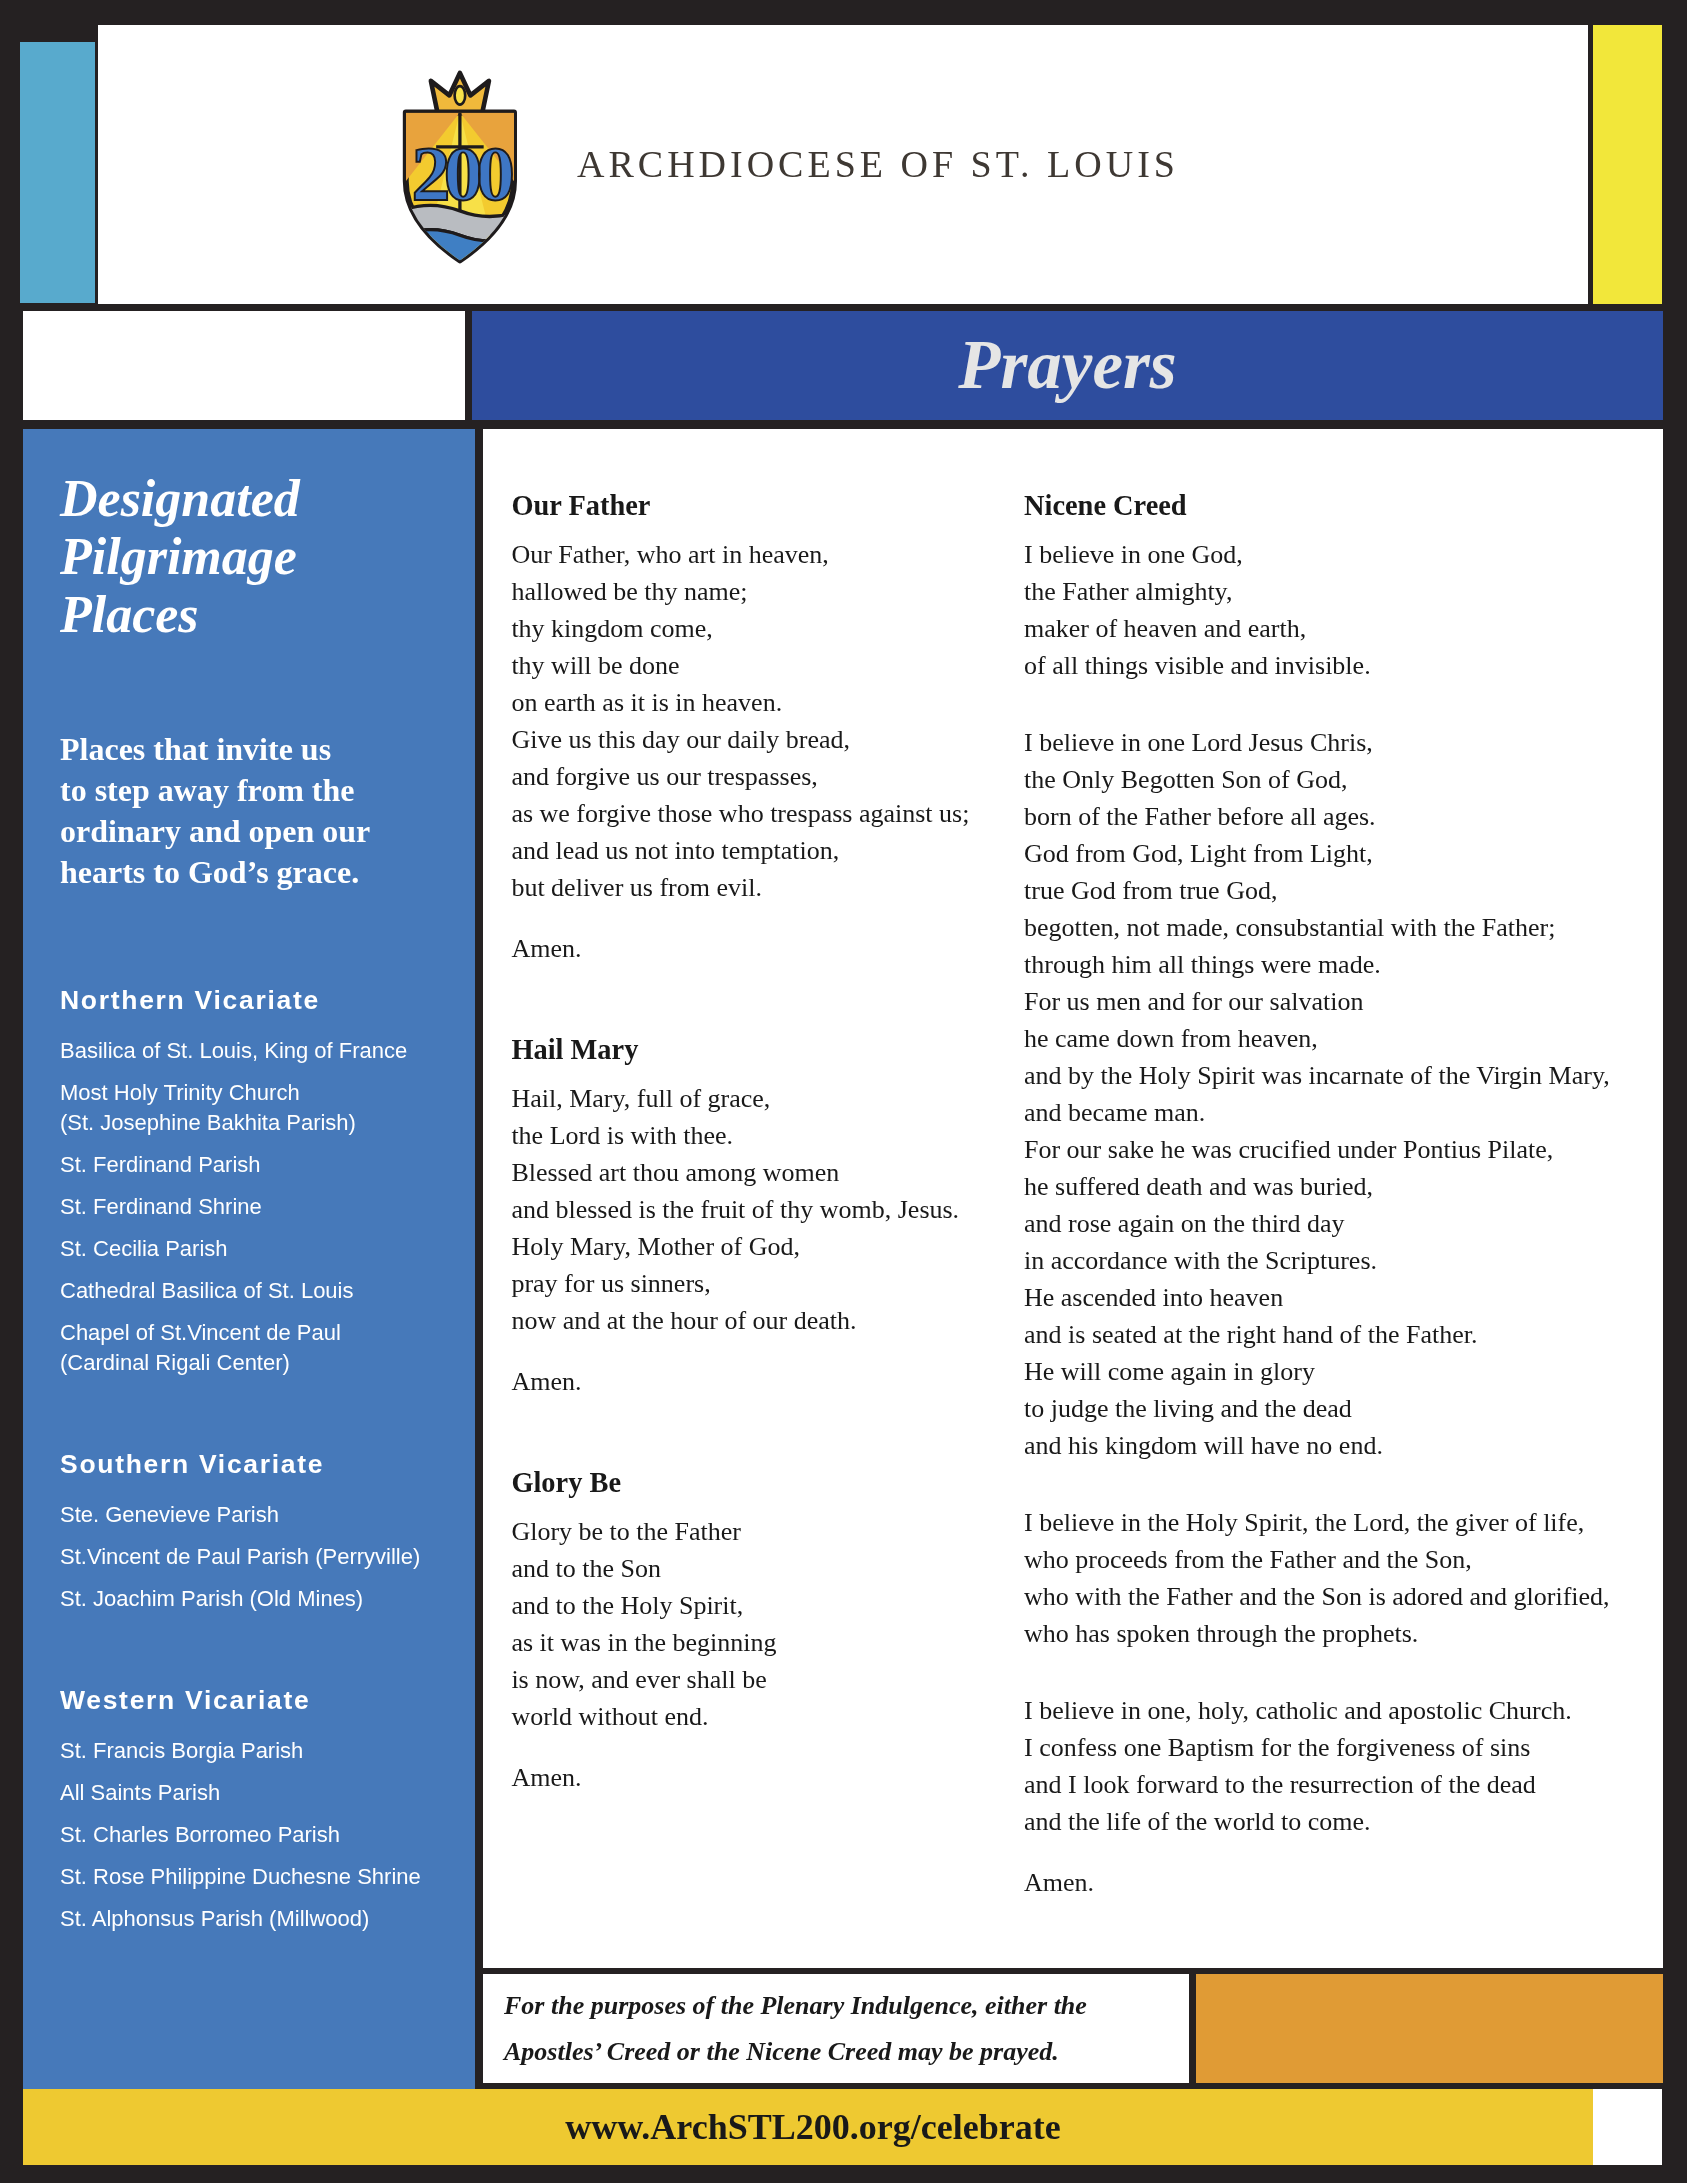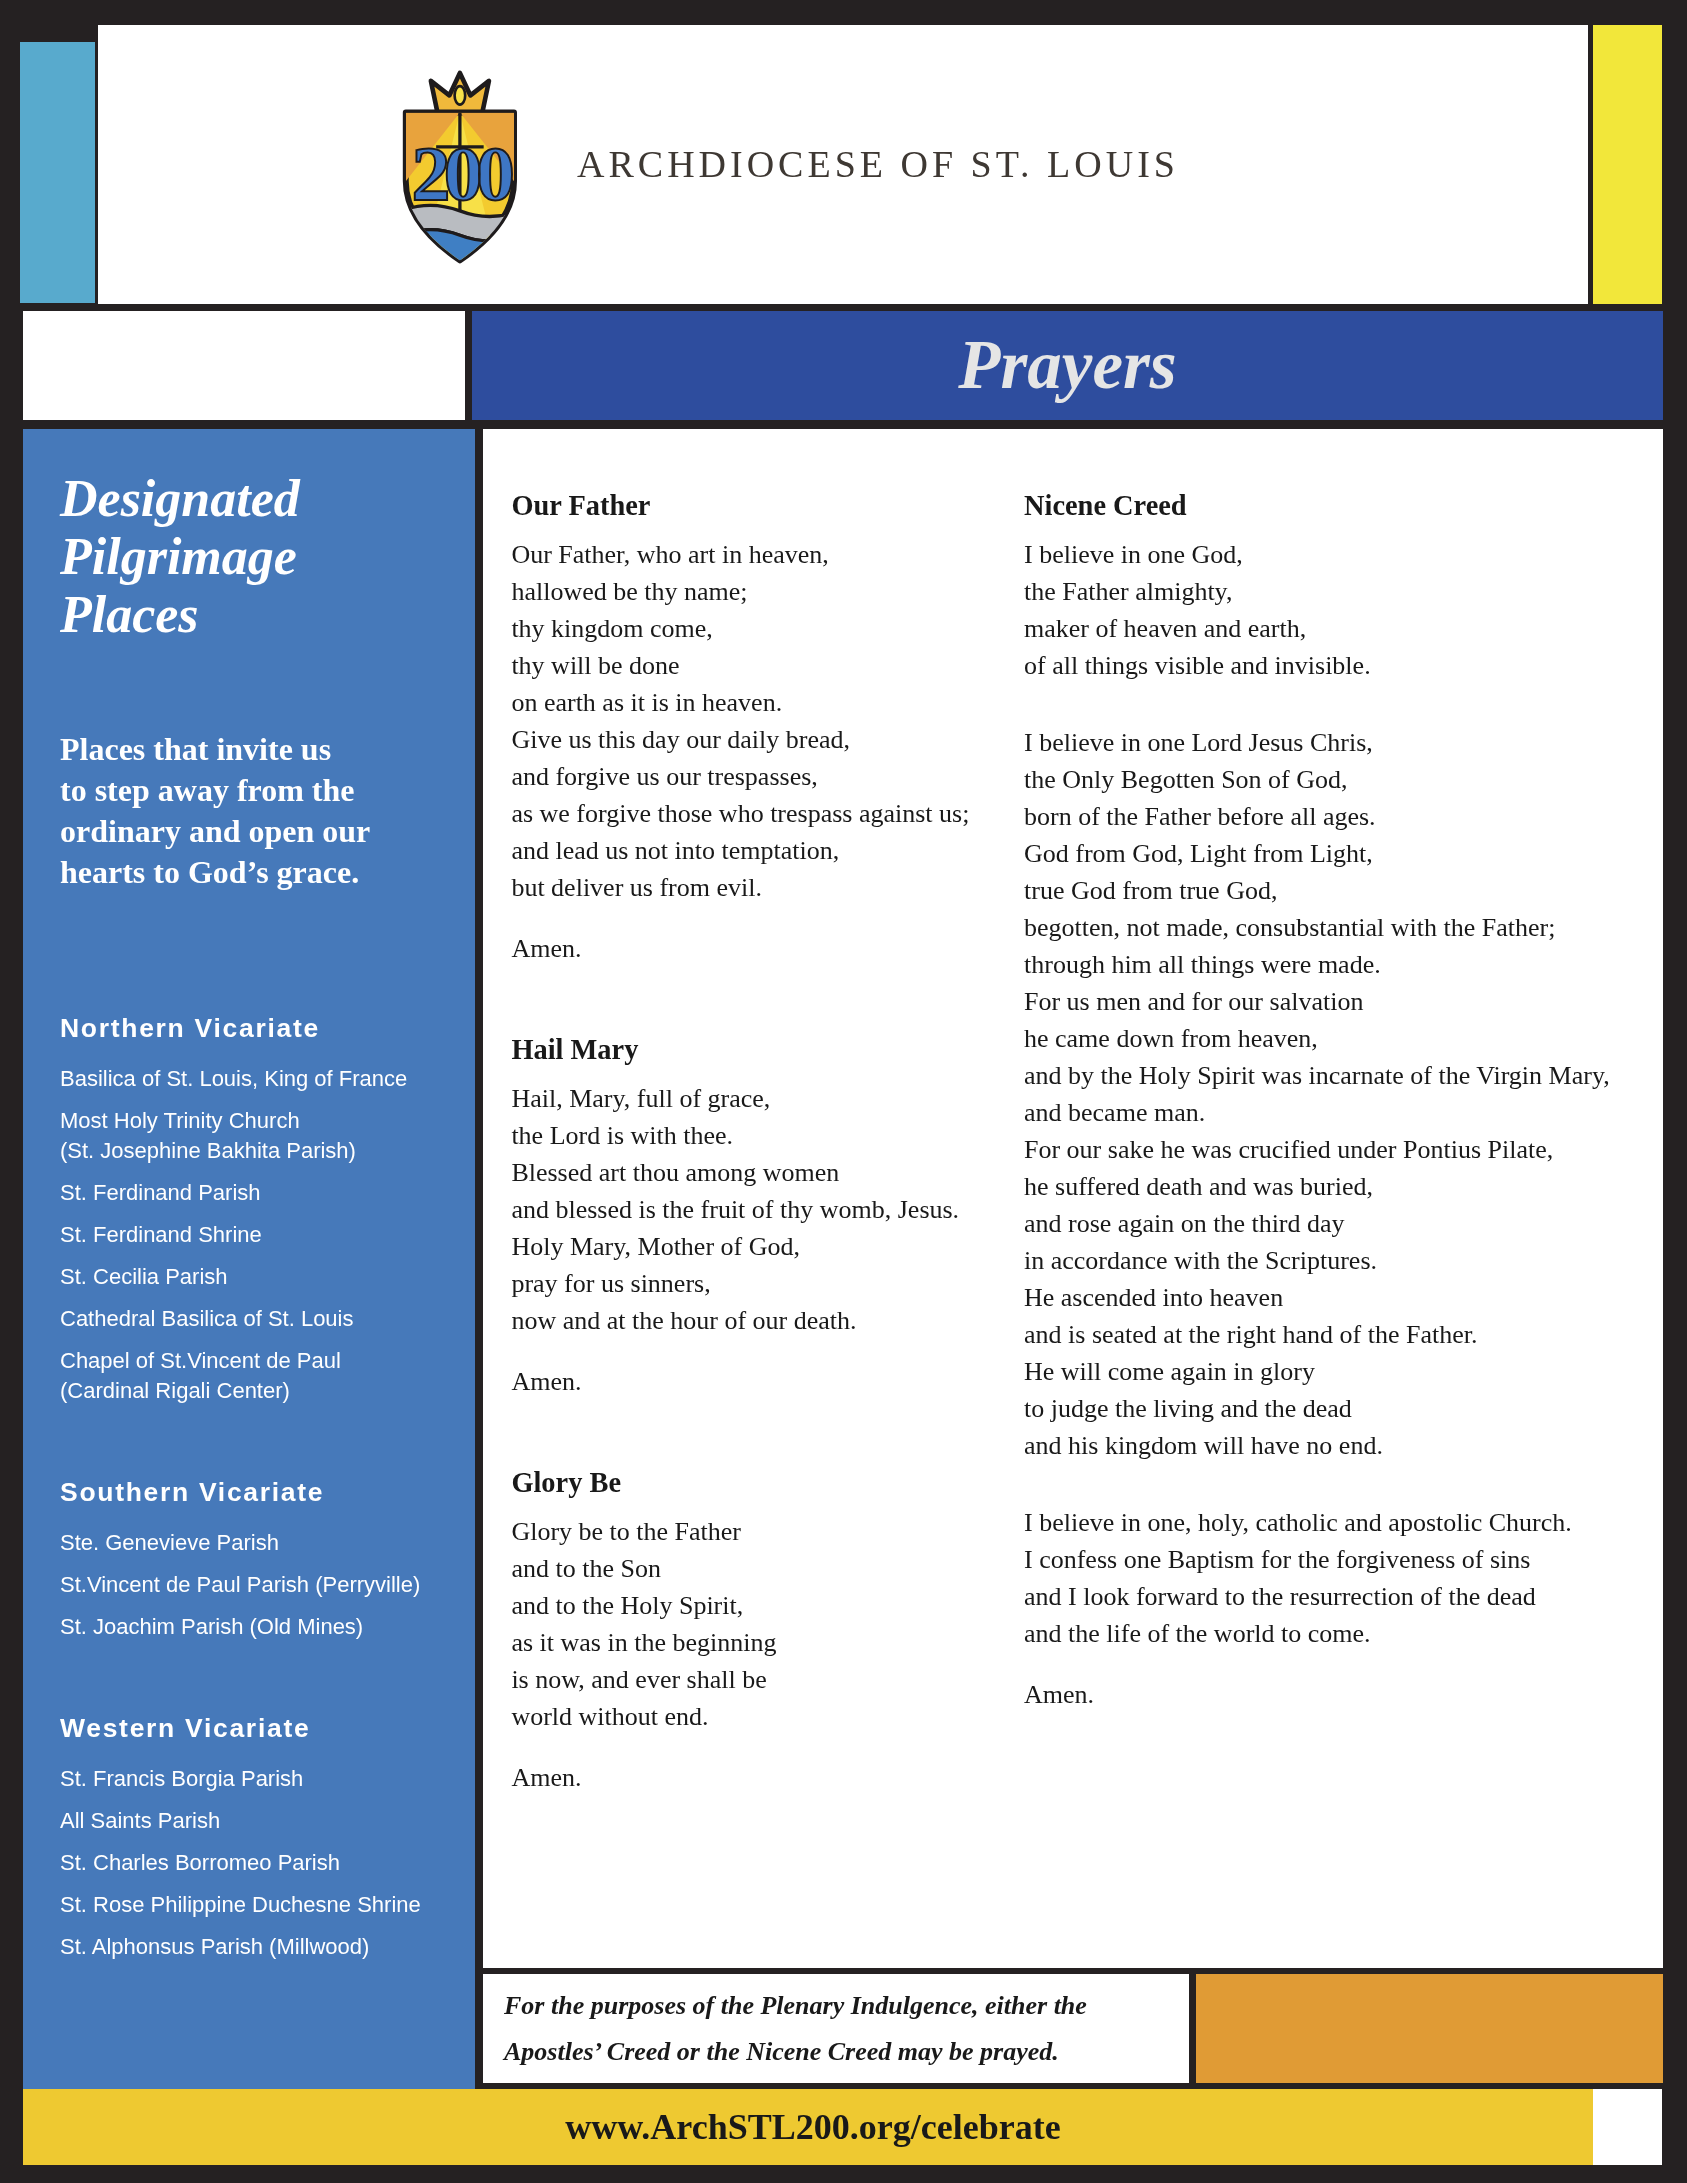--- a/index.html
+++ b/index.html
@@ -37,21 +37,21 @@
   }
   .sidebar-title {
     font-size:52px; line-height:58px; font-style:italic; font-weight:bold;
     white-space:pre-line;
   }
   .sidebar-intro {
     margin-top:85px; font-size:32px; line-height:41px; font-weight:bold;
     white-space:pre-line;
   }
   .vic-section { margin-top:71px; }
-  .vic-section.first { margin-top:120px; }
+  .vic-section.first { margin-top:92px; }
   .vic-heading {
     font-family:"Liberation Sans", sans-serif; font-weight:bold;
     font-size:26.5px; letter-spacing:1.7px; margin-bottom:20px;
   }
   .vic-item {
     font-family:"Liberation Sans", sans-serif; font-size:22px;
     line-height:30px; margin-bottom:12px; white-space:pre-line;
   }
 
   
@@ -223,20 +223,24 @@
 and became man.
 For our sake he was crucified under Pontius Pilate,
 he suffered death and was buried,
 and rose again on the third day
 in accordance with the Scriptures.
 He ascended into heaven
 and is seated at the right hand of the Father.
 He will come again in glory
 to judge the living and the dead
 and his kingdom will have no end.</div>
+    <div class="stanza">I believe in the Holy Spirit, the Lord, the giver of life,
+who proceeds from the Father and the Son,
+who with the Father and the Son is adored and glorified,
+who has spoken through the prophets.</div>
     <div class="stanza">I believe in one, holy, catholic and apostolic Church.
 I confess one Baptism for the forgiveness of sins
 and I look forward to the resurrection of the dead
 and the life of the world to come.</div>
     <div class="amen">Amen.</div>
   </div>
 </div>
 
 <div class="abs note-box">
   <span>For the purposes of the Plenary Indulgence, either the

